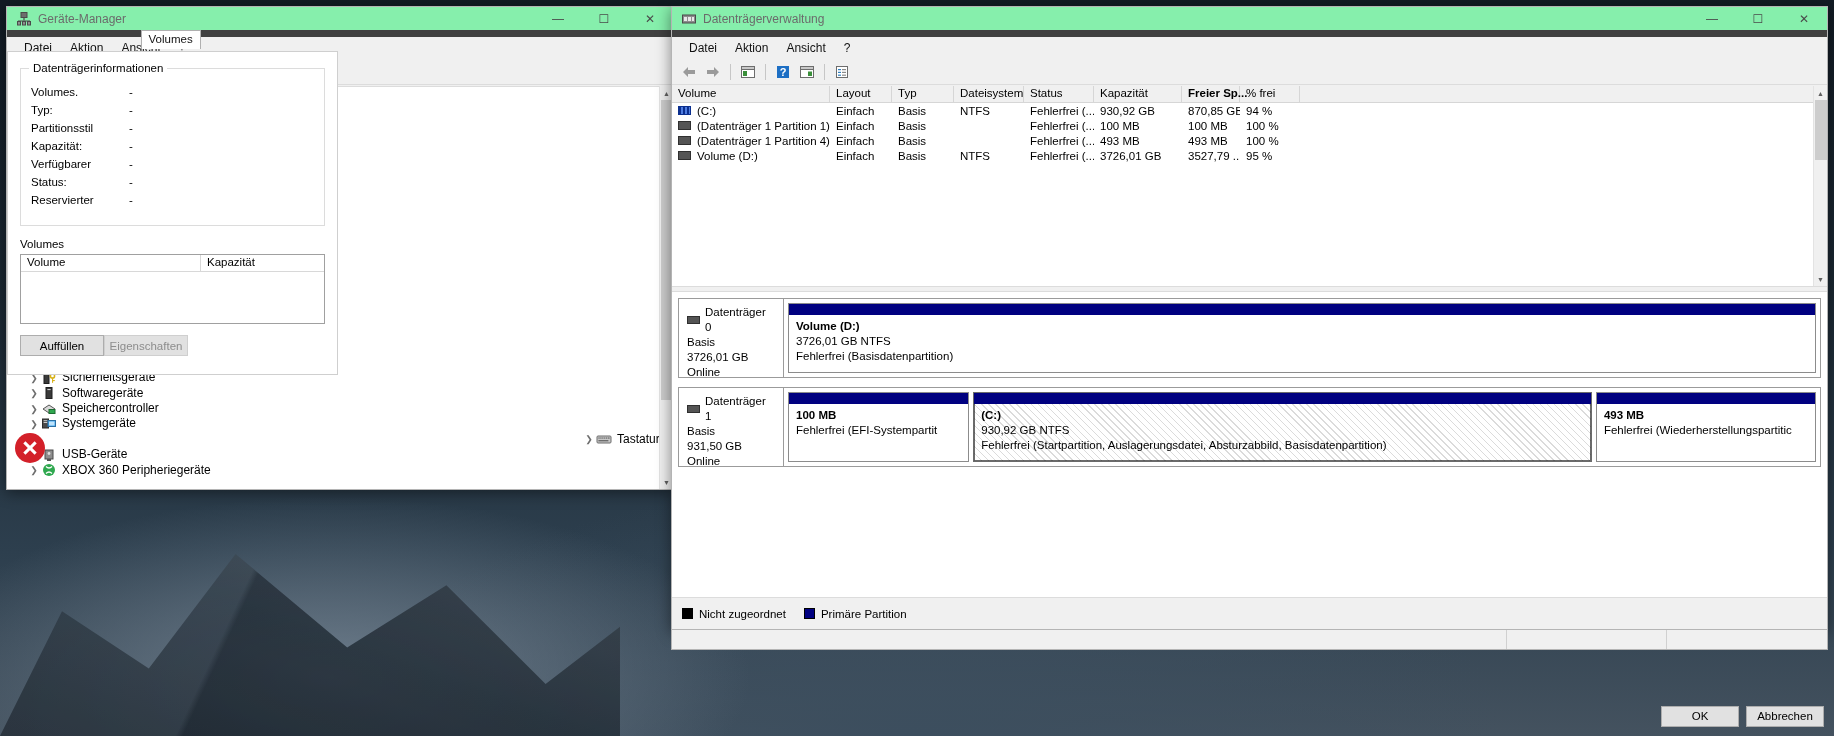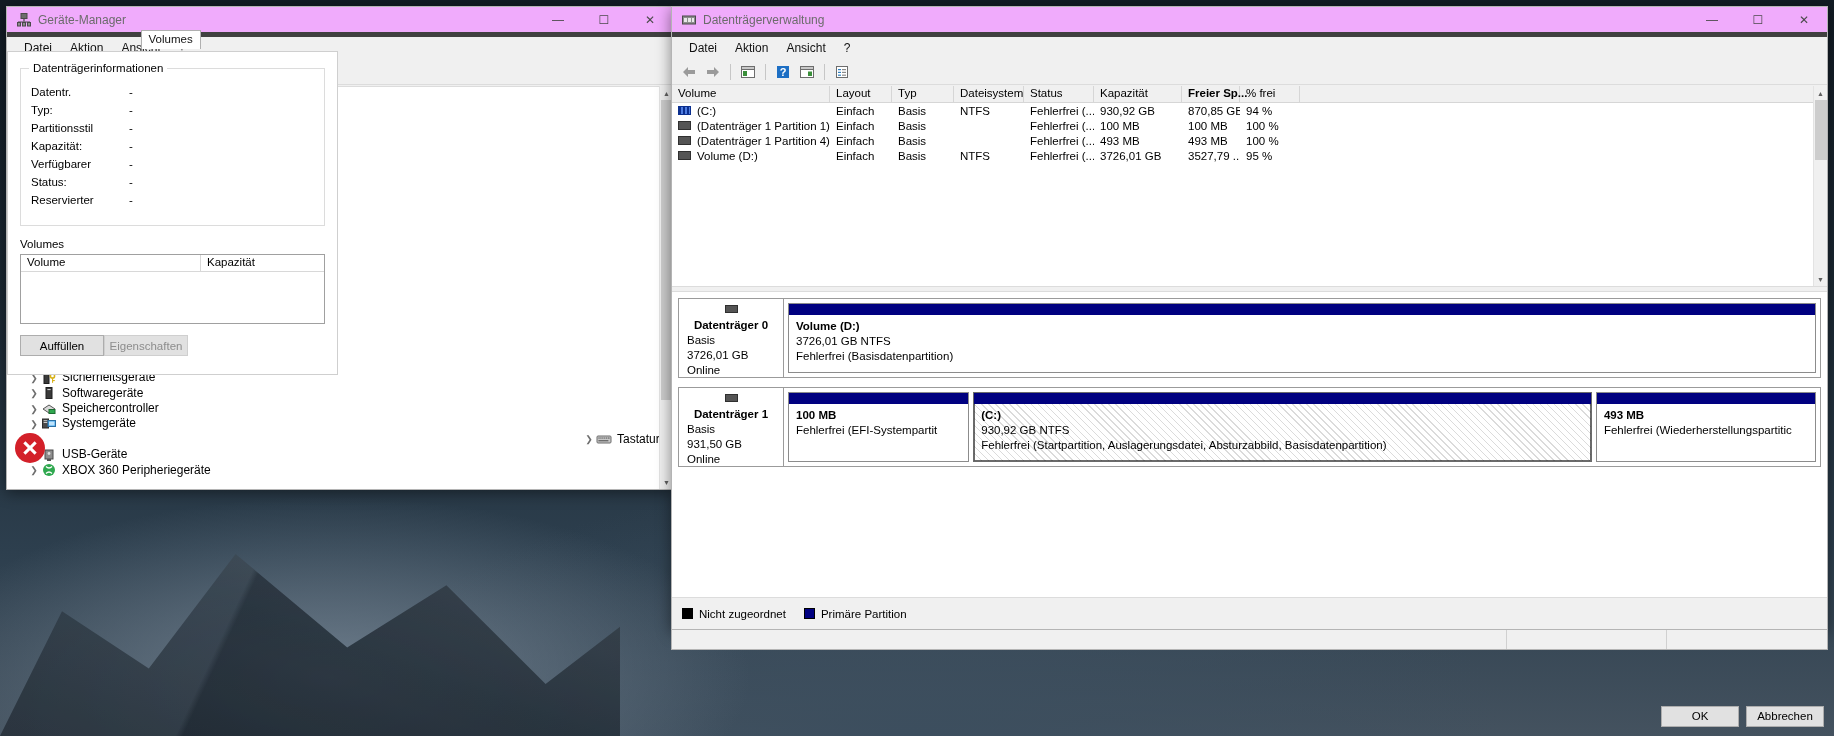--- a/index.html
+++ b/index.html
@@ -30,23 +30,23 @@
     opacity:.85;
   }
   
   .window {
     position:absolute;
     background:#f0f0f0;
     border:1px solid #b4b4b4;
     box-shadow:0 3px 14px rgba(0,0,0,.45);
   }
   .titlebar {
-    height:30px; background:#f0abfc;
+    height:30px; background:#86efac;
     display:flex; align-items:center;
-    border-bottom:5px solid #404040;
+    border-bottom:7px solid #404040;
     user-select:none;
   }
   .title-icon { width:16px; height:16px; margin:0 6px 0 9px; flex:none; position:relative; }
   .title-text { font-size:12px; color:#6b6b6b; flex:1; white-space:nowrap; overflow:hidden; }
   .win-btns { display:flex; height:30px; }
   .win-btn {
     width:46px; height:30px; display:flex; align-items:center; justify-content:center;
     color:#4a4a4a; font-size:12px; line-height:1;
   }
   .menubar { height:22px; display:flex; align-items:center; padding-left:8px; background:#f0f0f0; }
@@ -130,21 +130,21 @@
   .vt-head .col { font-size:11.5px; padding:1px 6px; border-right:1px solid #d6d6d6; white-space:nowrap; }
   .vt-row { display:flex; height:15px; align-items:center; }
   .vt-row .cell { font-size:11.5px; padding:0 6px; white-space:nowrap; overflow:hidden; display:flex; align-items:center; }
   .vicon { width:13px; height:9px; margin-right:6px; flex:none; background:#545454; border:1px solid #2f2f2f; }
   .vicon.blue { background:repeating-linear-gradient(90deg,#0b2f8f 0 2px,#4f7de0 2px 4px); border-color:#0b2f8f; }
   .splitter { position:absolute; left:0; right:0; top:200px; height:6px; background:#f0f0f0;
               border-top:1px solid #dcdcdc; border-bottom:1px solid #dcdcdc; }
   .graph-area { position:absolute; left:0; right:0; top:206px; bottom:32px; background:#fff; overflow:hidden; padding:6px; }
   .disk-panel { display:flex; border:1px solid #9b9b9b; margin-bottom:9px; height:80px; background:#fff; }
   .disk-info { width:105px; border-right:1px solid #9b9b9b; padding:6px 8px; font-size:11.5px; line-height:15px; }
-  .disk-info .dtitle { font-weight:bold; display:flex; align-items:center; gap:5px;flex-direction:column; }
+  .disk-info .dtitle { font-weight:normal; display:flex; align-items:center; gap:5px; }
   .disk-info .dtitle .dicon { width:13px; height:8px; background:#545454; border:1px solid #2f2f2f; flex:none; }
   .parts { flex:1; display:flex; padding:4px; gap:4px; }
   .part { border:1px solid #8c8c8c; background:#fff; position:relative; padding:15px 7px 0; overflow:hidden; }
   .part .bar { position:absolute; left:0; right:0; top:0; height:11px; background:#000080; }
   .part.sel { outline:2px solid #6b6b6b; outline-offset:-2px; }
   .part .hatch { position:absolute; left:0; right:0; top:11px; bottom:0;
       background:repeating-linear-gradient(45deg, rgba(0,0,0,0.14) 0 1px, rgba(0,0,0,0) 1px 5px); }
   .part .ptext { position:relative; font-size:11.5px; line-height:15px; white-space:nowrap; }
   .legend { position:absolute; left:0; right:0; bottom:0; height:32px; background:#f0f0f0;
             display:flex; align-items:center; gap:18px; padding-left:10px; border-top:1px solid #dcdcdc; }
@@ -539,21 +539,21 @@
       <span class="tab">Treiber</span>
       <span class="tab">Details</span>
       <span class="tab">Ereignisse</span>
     </div>
 
   <div class="tabpage">
     <div class="group">
       <span class="glegend">Datenträgerinformationen</span>
       <div id="prop-fields">
           <div class="frow">
-            <span class="k">Datentr.</span>
+            <span class="k">Volumes.</span>
             <span class="v">-</span>
           </div>
           <div class="frow">
             <span class="k">Typ:</span>
             <span class="v">-</span>
           </div>
           <div class="frow">
             <span class="k">Partitionsstil</span>
             <span class="v">-</span>
           </div>

